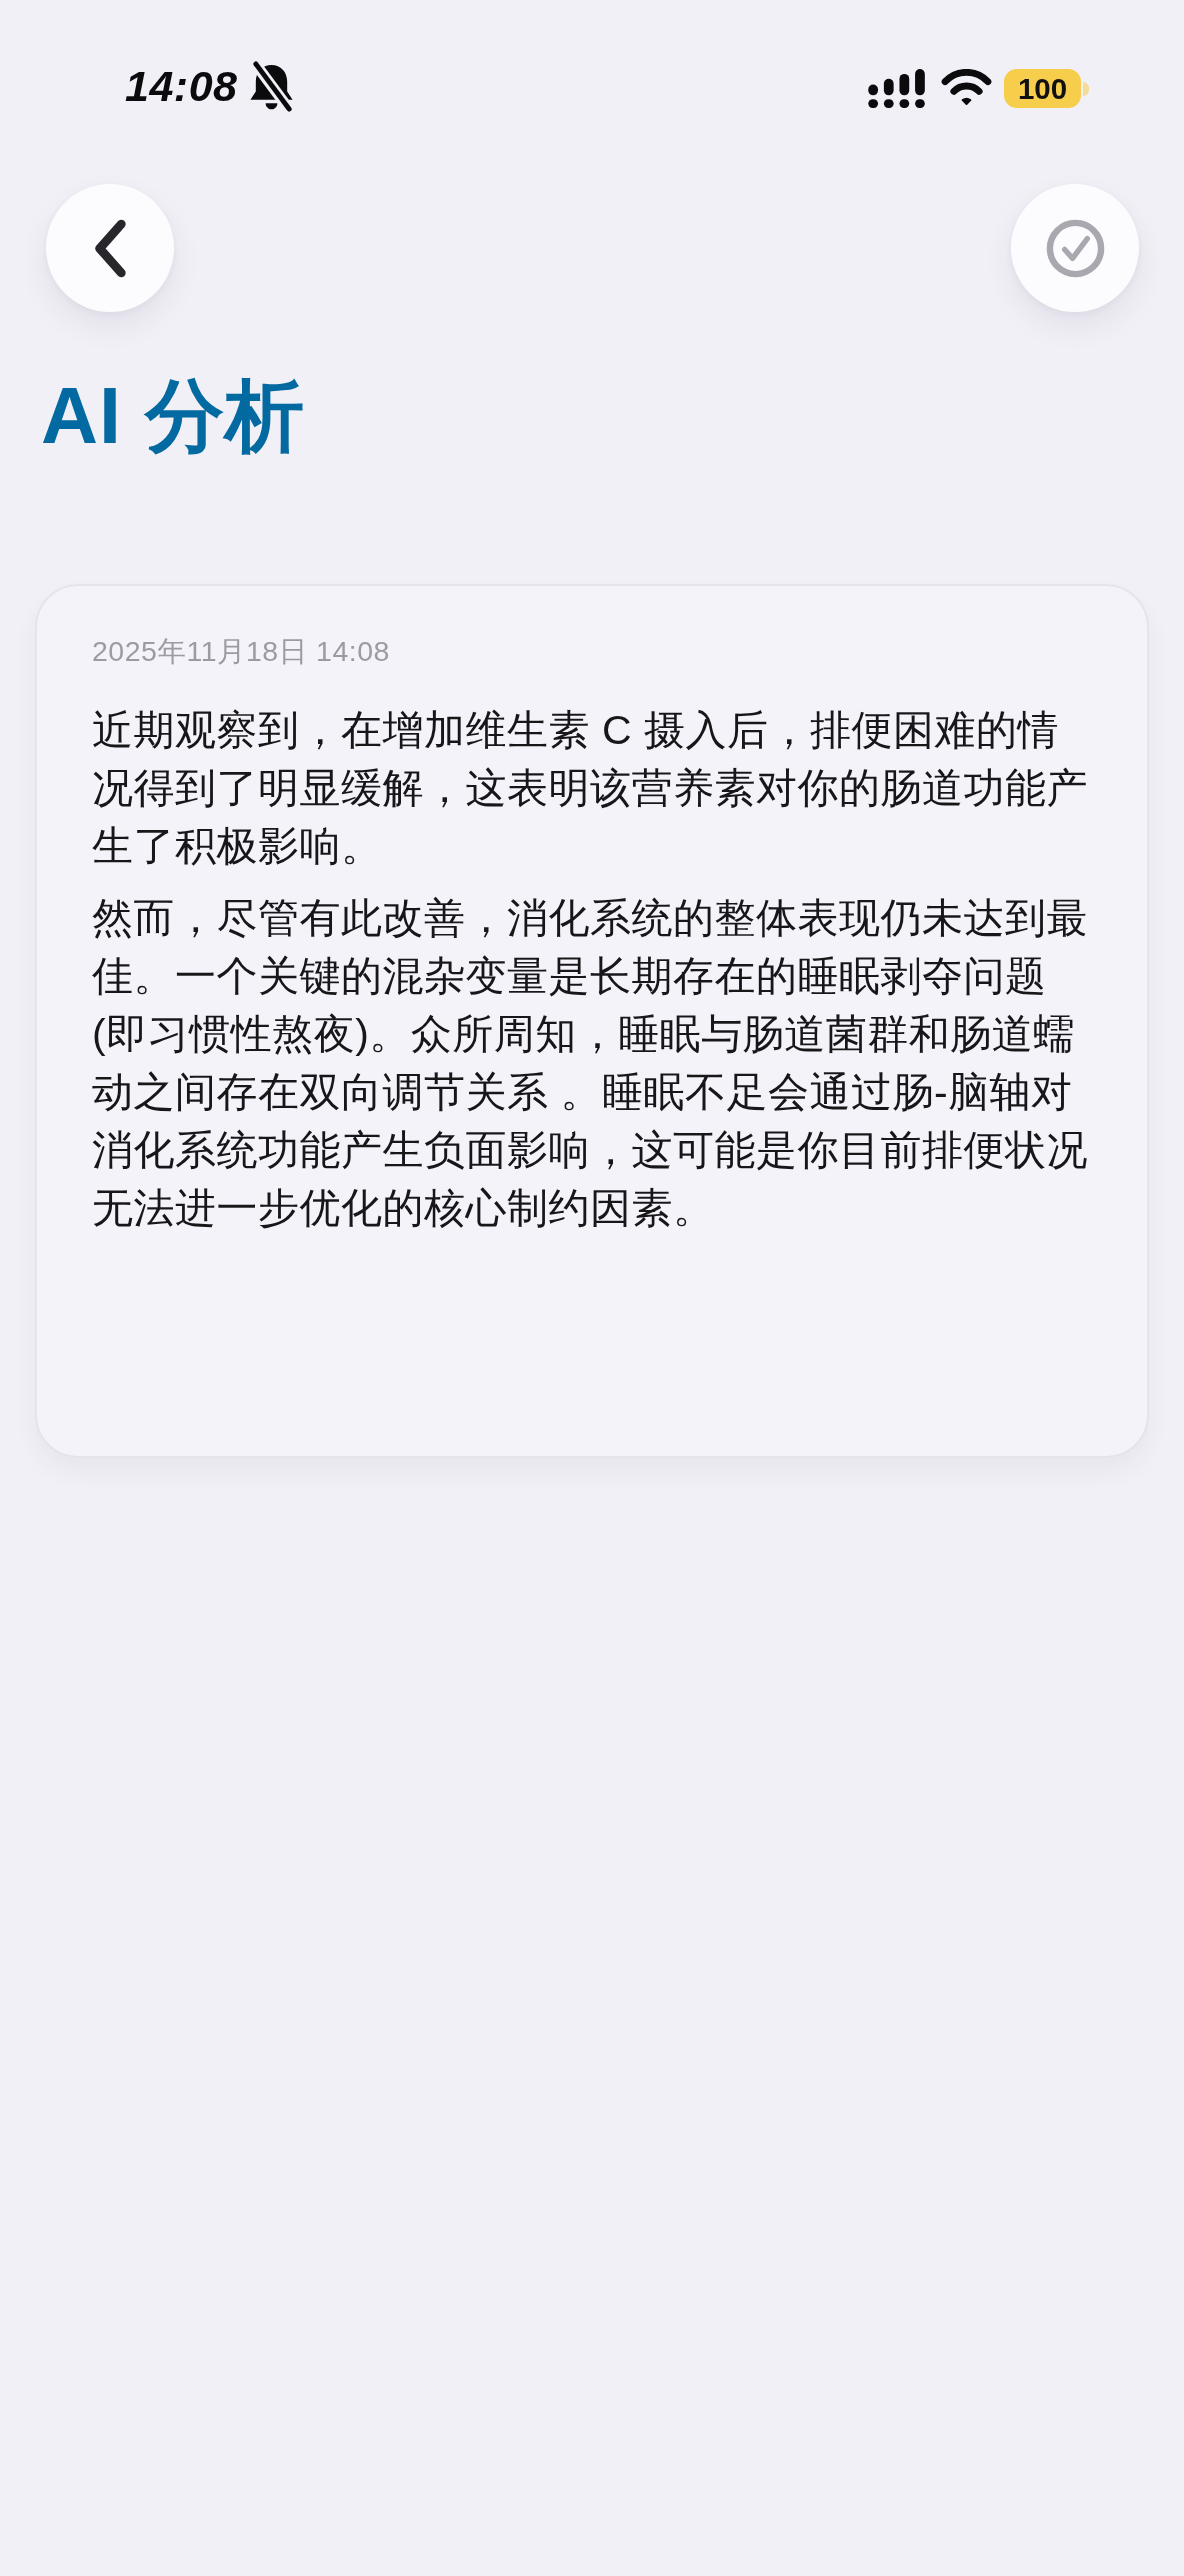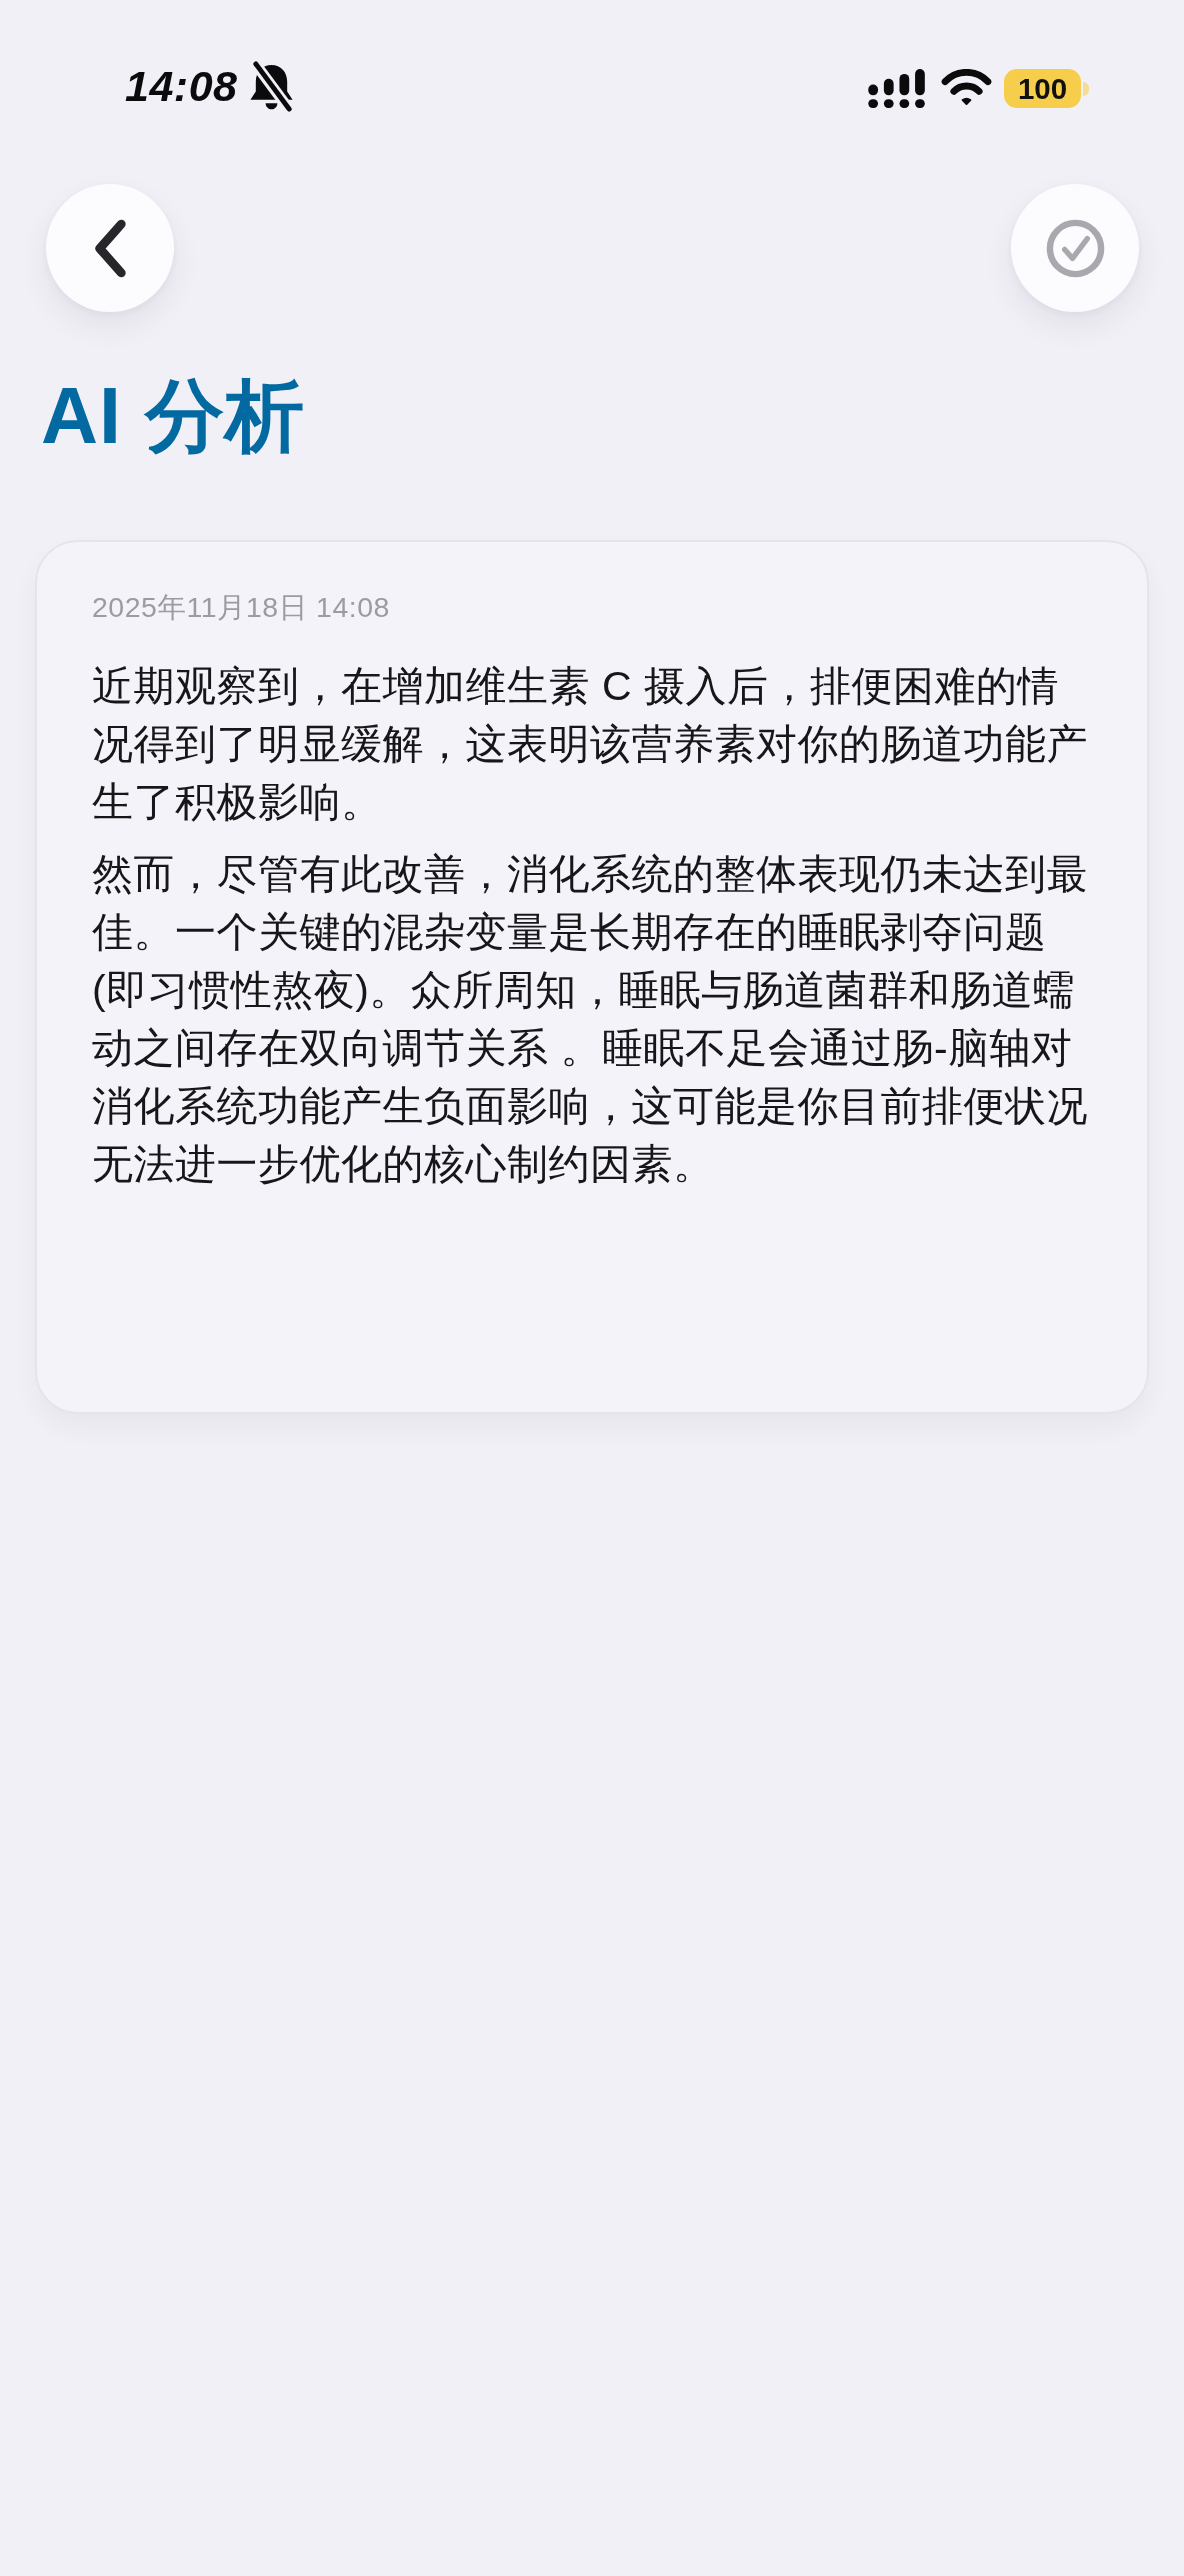--- a/index.html
+++ b/index.html
@@ -58,21 +58,21 @@
 
   
   .page-title {
     position: absolute; left: 41px; top: 364px;
     font-size: 79px; font-weight: 800; color: #0369a1;
     letter-spacing: 1px;
   }
 
   
   .analysis-card {
-    position: absolute; left: 35px; top: 540px;
+    position: absolute; left: 35px; top: 584px;
     width: 1114px; min-height: 874px;
     background: #F4F3F9;
     border: 2px solid #E5E4EB;
     border-radius: 43px;
     padding: 47px 55px 45px 55px;
     box-shadow: 0 13.8px 23.6px rgba(60,60,100,0.05);
   }
   .card-timestamp {
     font-size: 28.5px; color: #9B9BA1;
     margin-bottom: 29.5px;

